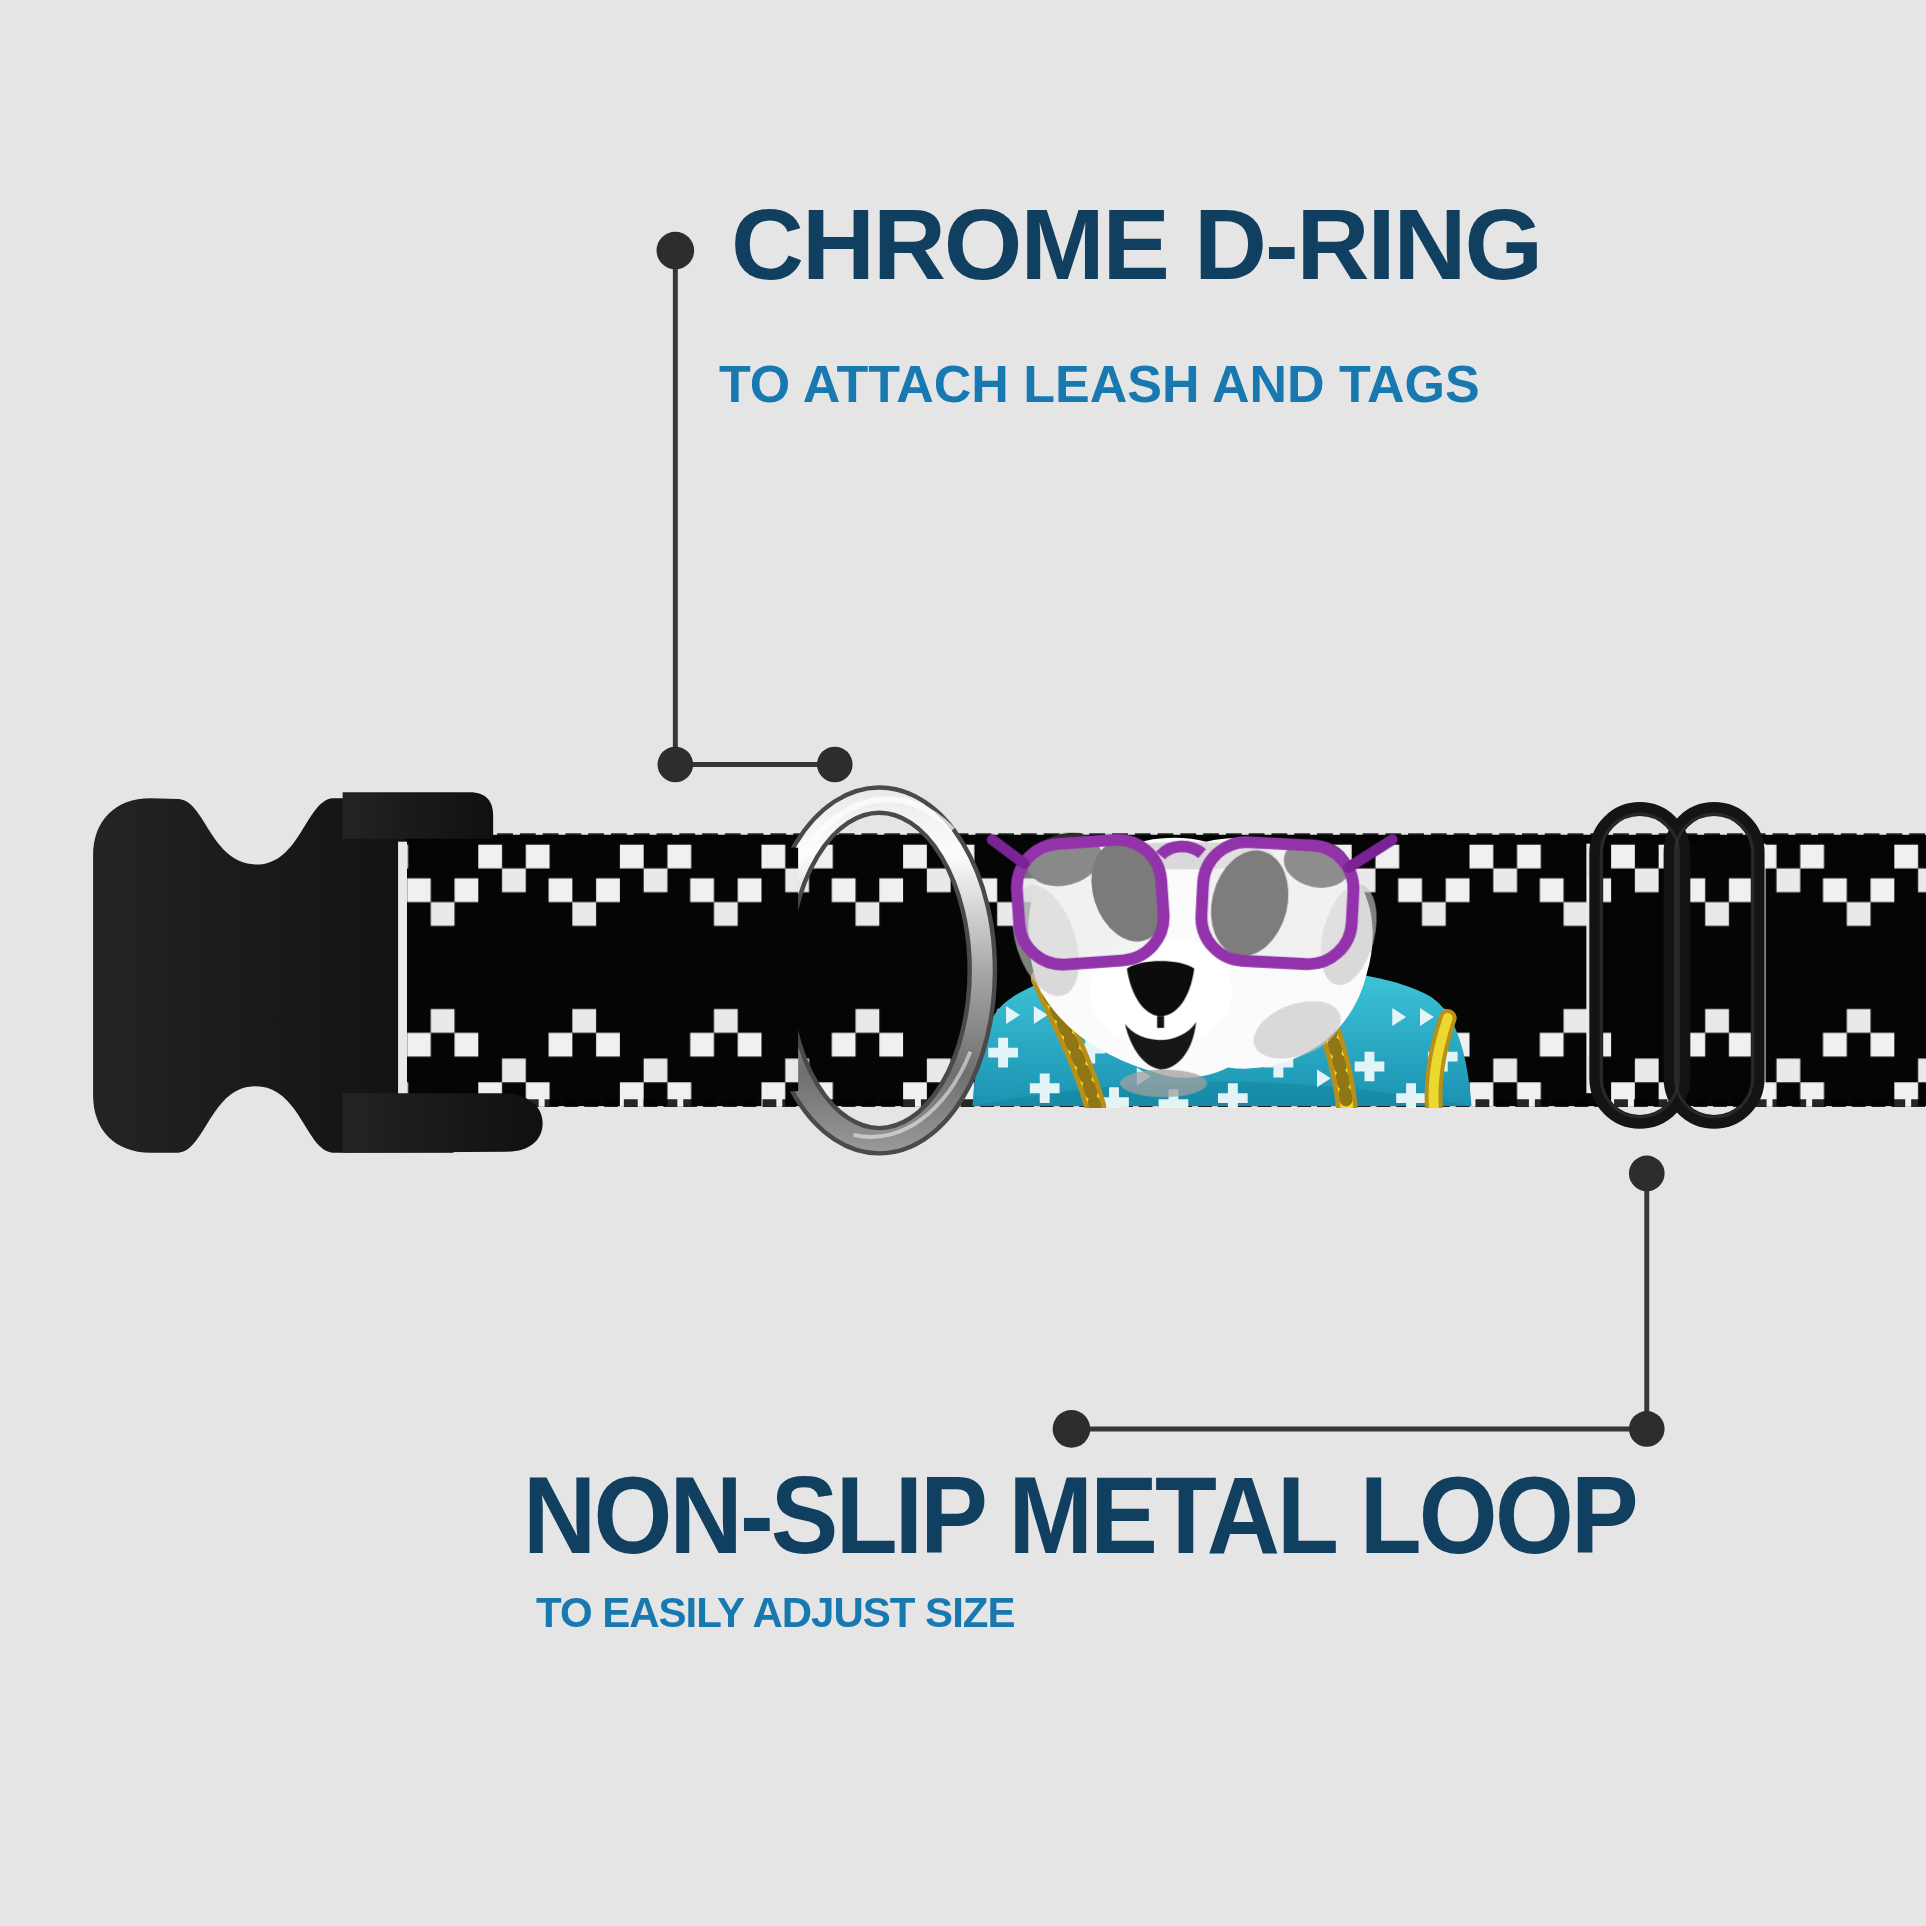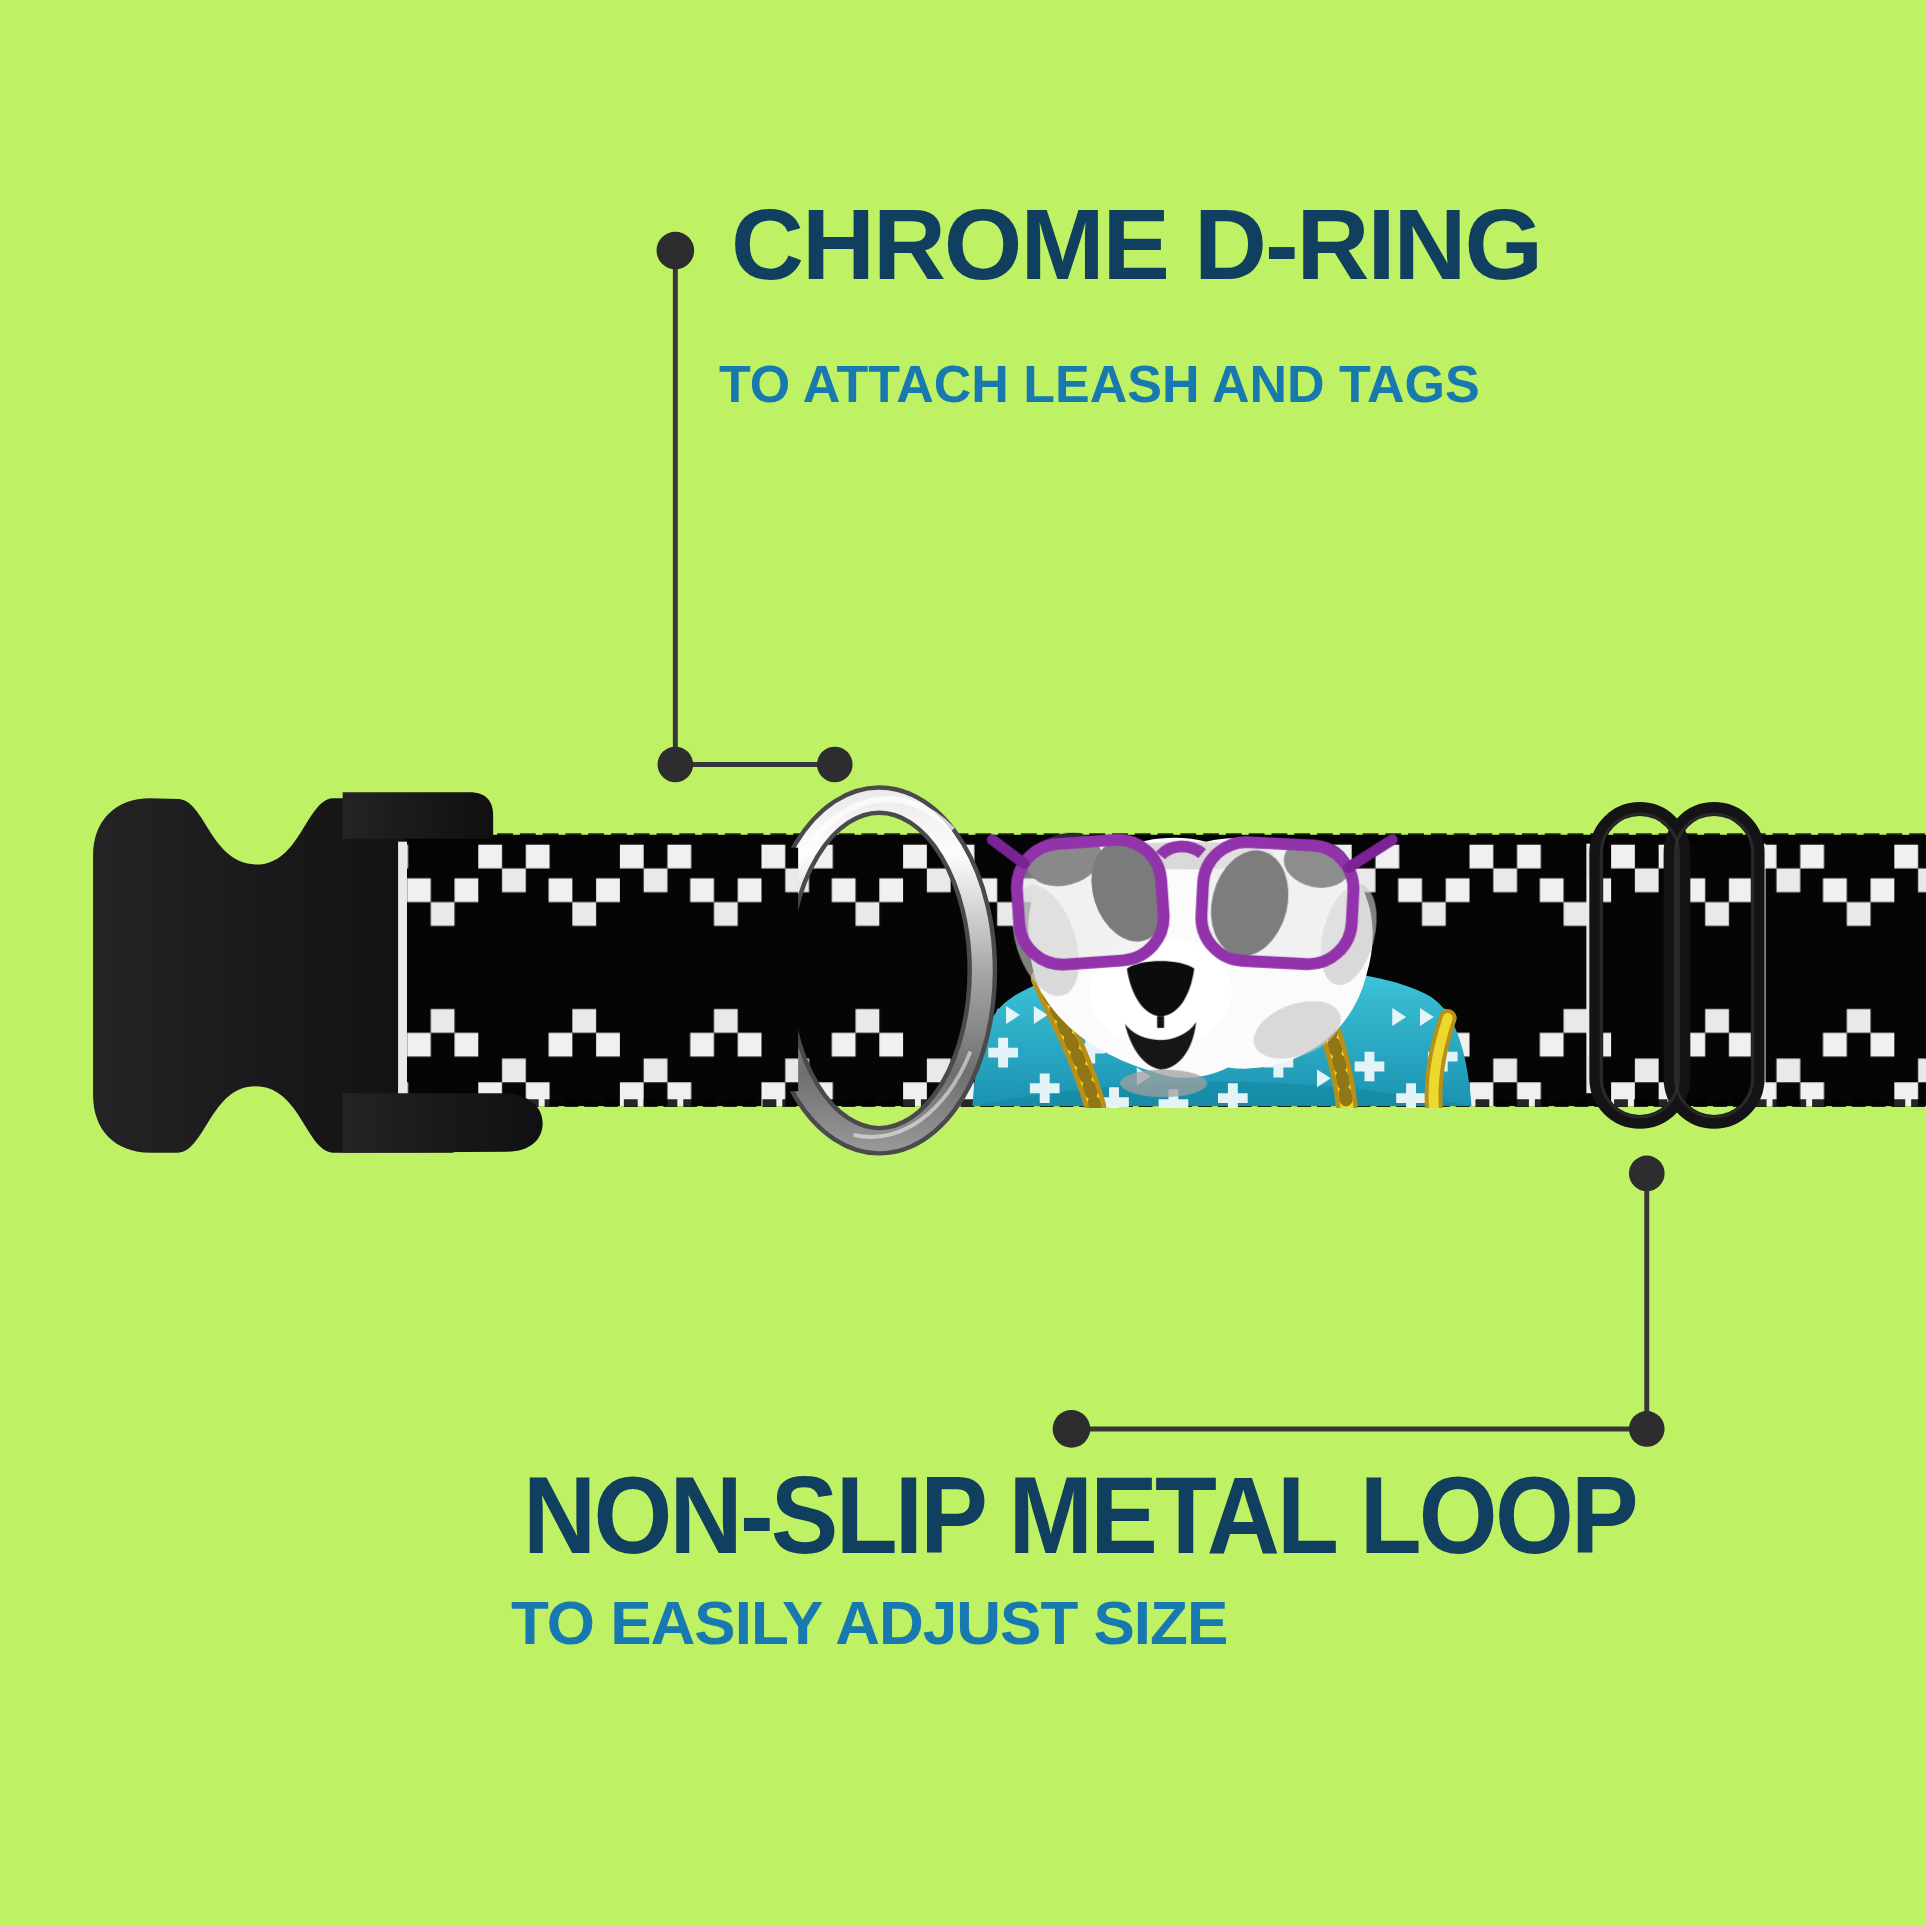--- a/index.html
+++ b/index.html
@@ -1,24 +1,24 @@
 <!DOCTYPE html>
 <html><head>
 <meta charset="utf-8">
 <style>
   html,body{margin:0;padding:0;background:#ffffff;}
-  #stage{position:relative;width:1927px;height:1927px;background:#bef264;overflow:hidden;
+  #stage{position:relative;width:1927px;height:1927px;background:#e5e5e5;overflow:hidden;
          font-family:"Liberation Sans",sans-serif;}
   .headline{position:absolute;font-weight:bold;color:#113f60;line-height:1;white-space:nowrap;}
   .subline{position:absolute;font-weight:bold;color:#1878b0;line-height:1;white-space:nowrap;}
   #dring-title{left:731px;top:194px;font-size:101px;letter-spacing:-2px;}
   #dring-sub{left:719px;top:311px;font-size:52px;letter-spacing:0px;margin-top:47px;}
   #loop-title{left:523px;top:1461px;font-size:109px;letter-spacing:-3px;
               transform:scaleX(0.93);transform-origin:left top;}
-  #loop-sub{left:511px;top:1592px;font-size:62px;letter-spacing:-1px;}
+  #loop-sub{left:536px;top:1592px;font-size:42px;letter-spacing:-1px;}
   #art{position:absolute;left:0;top:0;}
 </style>
 </head>
 <body>
 
 <div id="stage">
 
   <svg id="art" width="1927" height="1927" viewBox="0 0 1946 1946">
     <defs>
       <linearGradient id="buckleGrad" x1="0" y1="0" x2="1" y2="0">

